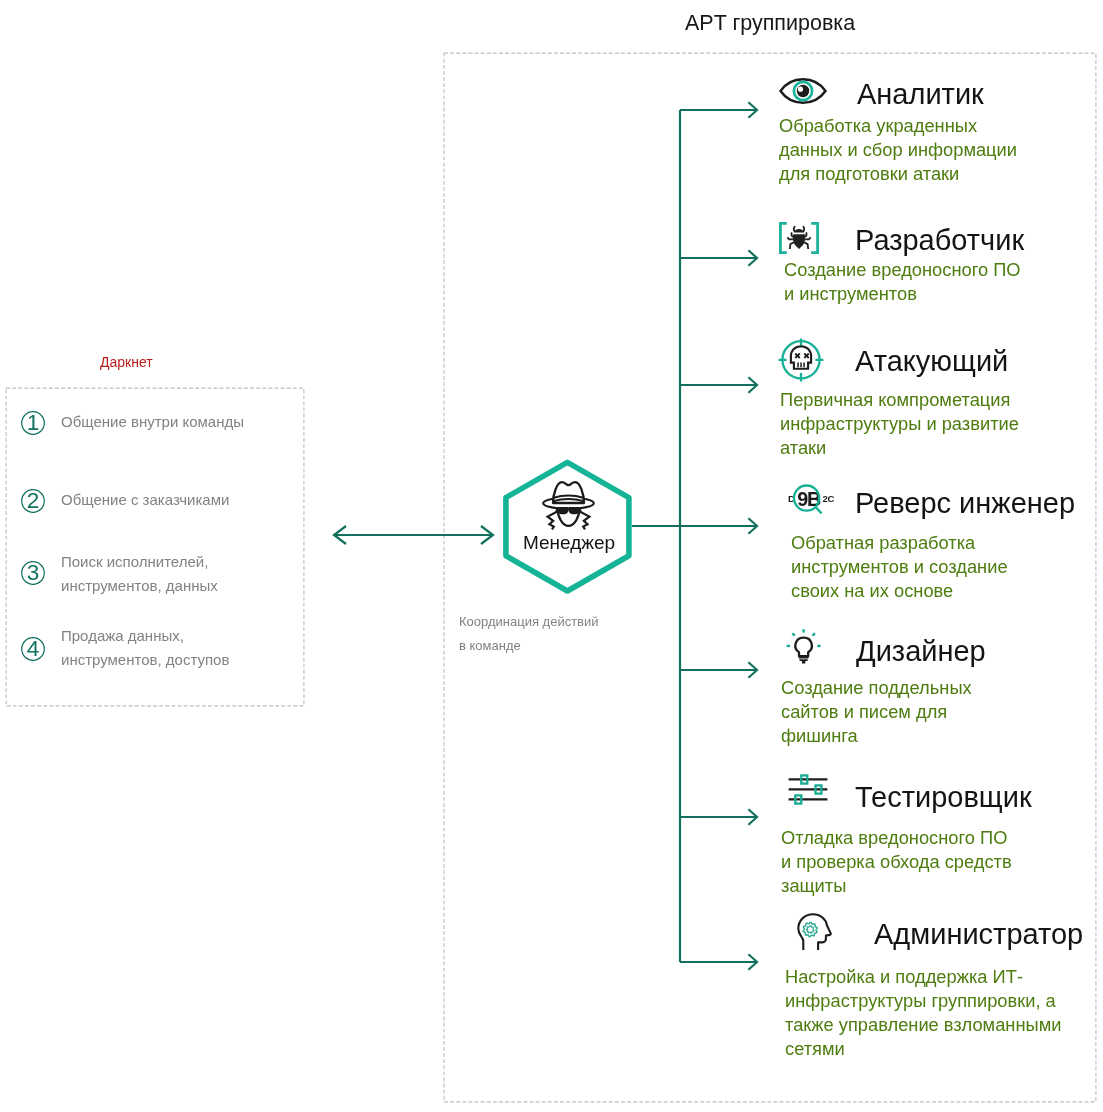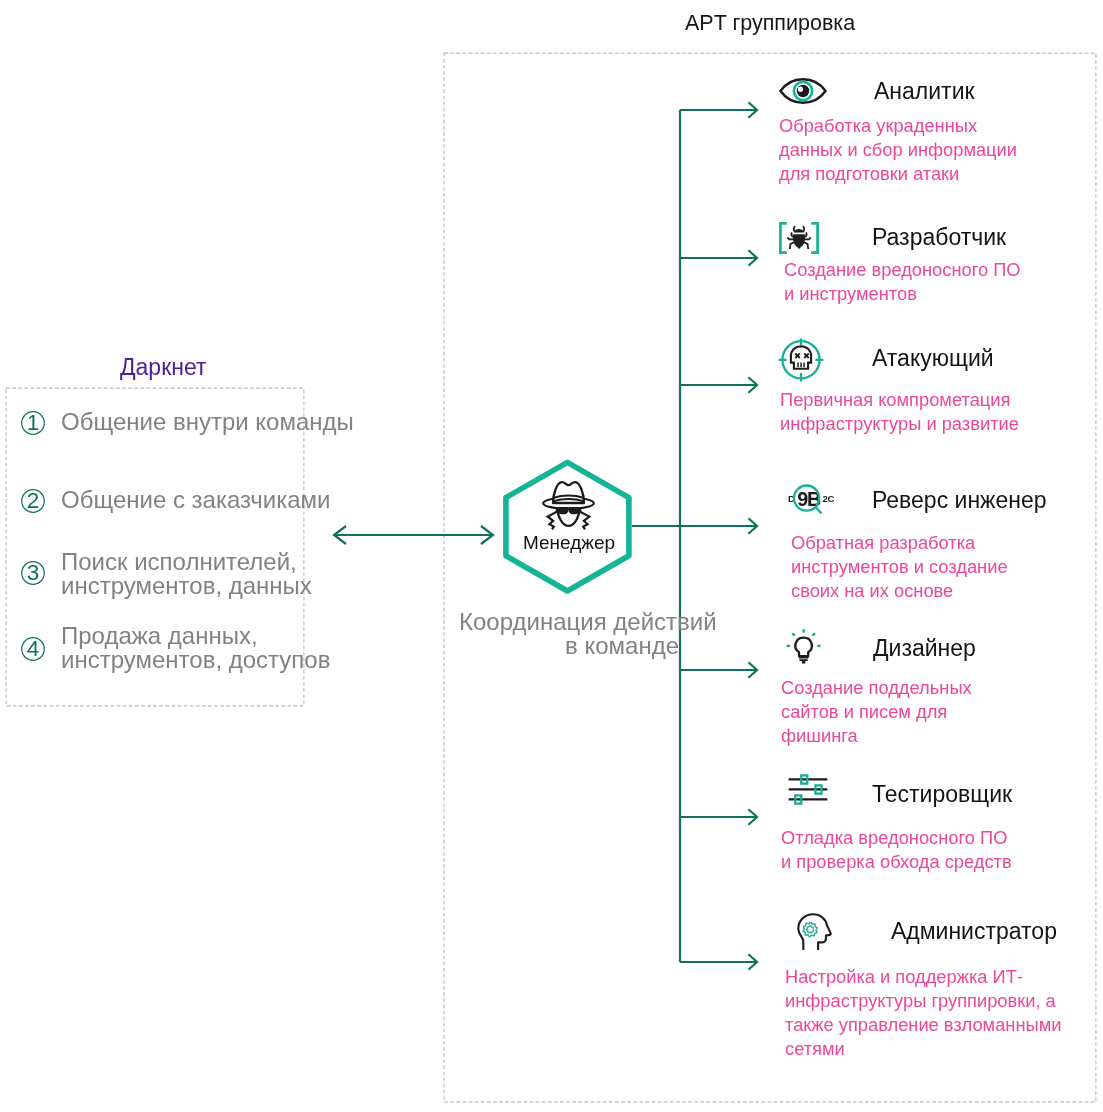--- a/index.html
+++ b/index.html
@@ -5,37 +5,37 @@
   html,body{margin:0;padding:0;}
   body{width:1103px;height:1112px;background:#ffffff;
        font-family:"Liberation Sans","DejaVu Sans",sans-serif;
        -webkit-font-smoothing:antialiased;overflow:hidden;position:relative;}
   .stage{position:absolute;left:0;top:0;width:1103px;height:1112px;}
   .abs{position:absolute;}
   svg{display:block;overflow:visible;}
 
   
   .apt-title{left:685px;top:11px;font-size:21.5px;color:#181818;white-space:nowrap;}
-  .dark-title{left:120px;top:354px;font-size:23px;color:#4c1d95;white-space:nowrap;}
+  .dark-title{left:100px;top:354px;font-size:14px;color:#b91c1c;white-space:nowrap;}
 
   
-  .role-name{position:absolute;font-size:23px;color:#141414;white-space:nowrap;margin-left:17px;}
-  .role-desc{position:absolute;font-size:18.3px;color:#ec4899;white-space:nowrap;}
+  .role-name{position:absolute;font-size:29px;color:#141414;white-space:nowrap;}
+  .role-desc{position:absolute;font-size:18.3px;color:#4d7c0f;white-space:nowrap;}
   .role-desc div{height:24px;line-height:24px;}
 
   
   .dn-num{position:absolute;width:24px;height:24px;}
   .dn-num .glyph{position:absolute;left:0;top:0;width:24px;height:24px;line-height:24px;
       text-align:center;font-size:22.5px;color:#11715f;line-height:23px;}
-  .dn-text{position:absolute;font-size:24px;color:#808285;white-space:nowrap;}
+  .dn-text{position:absolute;font-size:15px;color:#808285;white-space:nowrap;}
   .dn-text div{height:24px;line-height:24px;}
 
   
   .mgr-label{font-size:19px;color:#141414;white-space:nowrap;}
-  .mgr-cap{font-size:24px;color:#808285;white-space:nowrap;text-align:right;}
+  .mgr-cap{font-size:13px;color:#808285;white-space:nowrap;text-align:left;}
   .mgr-cap div{height:24px;line-height:24px;}
 </style>
 </head>
 <body>
 
 <div class="stage">
   <svg class="abs" style="left:443px;top:52px;width:654px;height:1051px" viewBox="0 0 654 1051">
     <rect x="1.1" y="1.1" width="651.8" height="1048.8" fill="none" stroke="#b9bdc3" stroke-width="1.1" stroke-dasharray="3.9 2.2"></rect>
   </svg>
   <svg class="abs" style="left:5px;top:387px;width:300px;height:320px" viewBox="0 0 300 320">
@@ -139,20 +139,21 @@
             <rect x="19.3" y="24.5" width="1.5" height="4.7"></rect>    
             <rect x="22.3" y="24.5" width="1.5" height="4.7"></rect>    
             <rect x="25.3" y="24.5" width="1.5" height="4.7"></rect>  
           </g>
         </svg>
       </div>
     <div class="abs role-name" style="left:855px;top:345px">Атакующий</div>
     <div class="abs role-desc" style="left:780px;top:388px">
       <div>Первичная компрометация</div>
       <div>инфраструктуры и развитие</div>
+      <div>атаки</div>
     </div>
   </div>
   <div class="abs">
     <div class="abs" style="left:784px;top:480px">
         <svg width="46" height="38" viewBox="0 0 46 38">  
           <g font-family="Liberation Sans, DejaVu Sans, sans-serif" font-weight="bold" fill="#1c1c1c">    
             <text x="4.1" y="22.3" font-size="9.6" letter-spacing="-0.3">D</text>    
             <text x="38.4" y="22.3" font-size="9.6" letter-spacing="-0.3">2C</text>    
             <text x="13.2" y="26.0" font-size="19.8" letter-spacing="-1.1">9B</text>  
           </g>  
@@ -201,20 +202,21 @@
             <rect x="13.3" y="1.4" width="6.0" height="8.2"></rect>    
             <rect x="27.5" y="11.4" width="6.0" height="8.2"></rect>    
             <rect x="7.3" y="21.4" width="6.0" height="8.2"></rect>  
           </g>
         </svg>
       </div>
     <div class="abs role-name" style="left:855px;top:781px">Тестировщик</div>
     <div class="abs role-desc" style="left:781px;top:826px">
       <div>Отладка вредоносного ПО</div>
       <div>и проверка обхода средств</div>
+      <div>защиты</div>
     </div>
   </div>
   <div class="abs">
     <div class="abs" style="left:794px;top:913px">
         <svg width="38" height="38" viewBox="0 0 38 38">  
           <path d="M19.0 1.3 C10.3 1.3 4.3 8.0 4.3 15.6 c0 3.5 1.3 5.6 2.9 7.7           c1.3 1.7 2.1 2.9 2.1 5.0 V37.0" fill="none" stroke="#1c1c1c" stroke-width="2.1" stroke-linejoin="round" stroke-linecap="butt"></path>  
           <path d="M19.0 1.3 c7.6 0 12.9 4.9 14.0 11.2 l3.6 7.6 c0.45 0.95 0.1 1.55 -0.85 1.75           l-3.85 0.8 v3.3 c0 1.9 -1.5 3.4 -3.4 3.4 h-4.4 V37.0" fill="none" stroke="#1c1c1c" stroke-width="2.1" stroke-linejoin="round" stroke-linecap="butt"></path>  
           <g fill="none" stroke="#2aa98e" stroke-width="1.35">    
             <path d="M 16.20 9.30 L 17.33 9.39 L 18.02 10.89 L 18.88 11.24 L 20.43 10.68 L 21.29 11.41 L 20.97 13.03 L 21.46 13.82 L 23.05 14.28 L 23.31 15.37 L 22.10 16.50 L 22.03 17.42 L 23.05 18.72 L 22.62 19.77 L 20.97 19.97 L 20.37 20.67 L 20.43 22.32 L 19.47 22.92 L 18.02 22.11 L 17.12 22.33 L 16.20 23.70 L 15.07 23.61 L 14.38 22.11 L 13.52 21.76 L 11.97 22.32 L 11.11 21.59 L 11.43 19.97 L 10.94 19.18 L 9.35 18.72 L 9.09 17.63 L 10.30 16.50 L 10.37 15.58 L 9.35 14.28 L 9.78 13.23 L 11.43 13.03 L 12.03 12.33 L 11.97 10.68 L 12.93 10.08 L 14.38 10.89 L 15.28 10.67 Z"></path>    
             <path d="M 16.20 12.90 L 17.00 12.99 L 17.50 13.80 L 18.07 14.15 L 19.01 14.26 L 19.44 14.94 L 19.12 15.83 L 19.20 16.50 L 19.71 17.30 L 19.44 18.06 L 18.55 18.37 L 18.07 18.85 L 17.76 19.74 L 17.00 20.01 L 16.20 19.50 L 15.53 19.42 L 14.64 19.74 L 13.96 19.31 L 13.85 18.37 L 13.50 17.80 L 12.69 17.30 L 12.60 16.50 L 13.28 15.83 L 13.50 15.20 L 13.39 14.26 L 13.96 13.69 L 14.90 13.80 L 15.53 13.58 Z"></path>  

